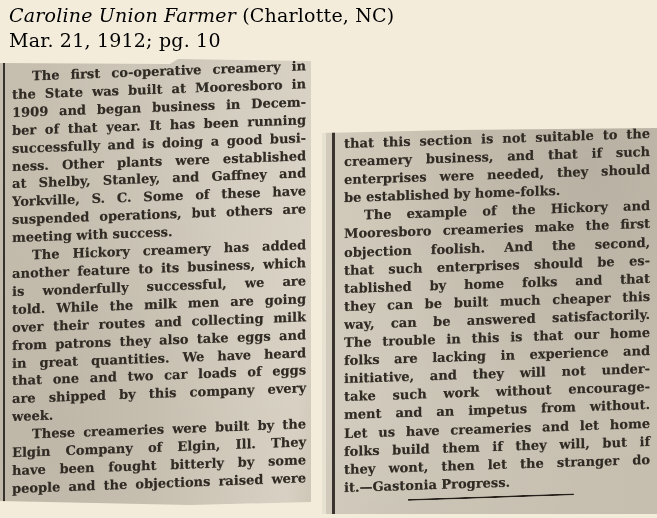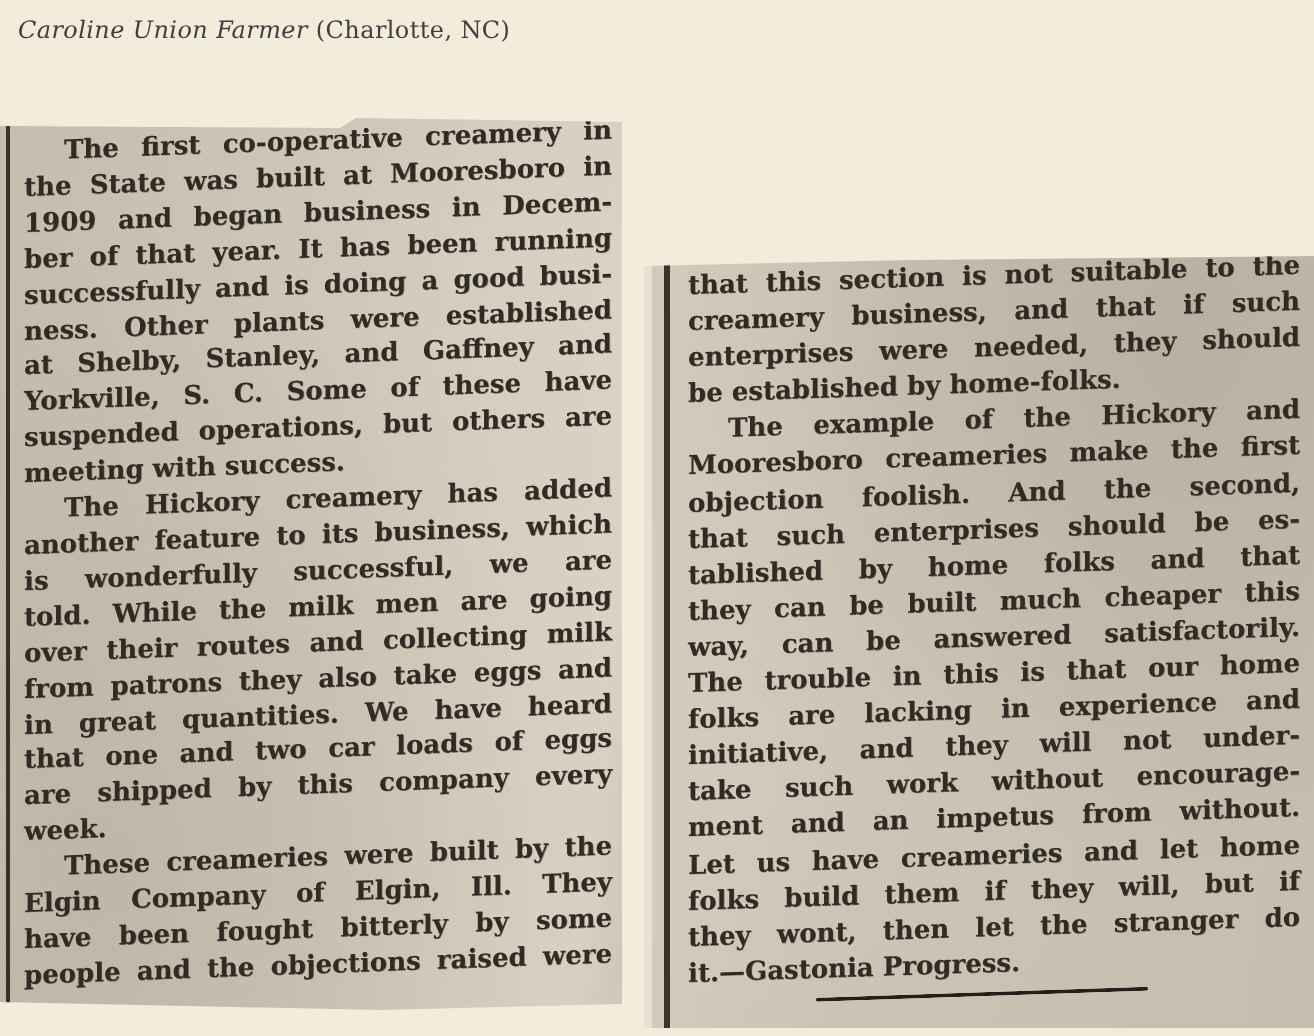--- a/index.html
+++ b/index.html
@@ -10,22 +10,22 @@
     --edge-light:#e7e1d1;
   }
   *{box-sizing:border-box;}
   html,body{margin:0;padding:0;}
   body{
     width:657px;height:518px;position:relative;overflow:hidden;
     background:var(--page-bg);
     font-family:"DejaVu Serif", serif;
   }
   .citation{
-    position:absolute;left:9px;top:3px;color:#404040;
-    font-size:12px;line-height:25px;letter-spacing:0.2px;
+    position:absolute;left:9px;top:3px;color:#000000;
+    font-size:19px;line-height:25px;letter-spacing:0.2px;
   }
   .citation .ital{font-style:italic;}
   .clipping{
     position:absolute;overflow:hidden;color:var(--ink);
     box-shadow:0 1px 3px rgba(90,80,60,0.35);
   }
   .clipping.left{
     left:0;top:59px;width:311px;height:446px;
     background:
       radial-gradient(ellipse at 75% 15%, rgba(255,255,255,0.10), transparent 60%),
@@ -66,20 +66,21 @@
   .closing-rule{
     margin:4px 0 0 64px;width:166px;height:0;
     border-top:2px solid var(--rule);border-radius:2px;
   }
 </style>
 </head>
 <body>
 
 <div class="citation">
   <div><span class="ital">Caroline Union Farmer</span><span> (Charlotte, NC)</span></div>
+  <div>Mar. 21, 1912; pg. 10</div>
 </div>
 
 <section class="clipping left">
   <div class="rule-v"></div>
   <div class="lines">
       <div class="line indent">The first co-operative creamery in</div>
       <div class="line">the State was built at Mooresboro in</div>
       <div class="line">1909 and began business in Decem-</div>
       <div class="line">ber of that year. It has been running</div>
       <div class="line">successfully and is doing a good busi-</div>

